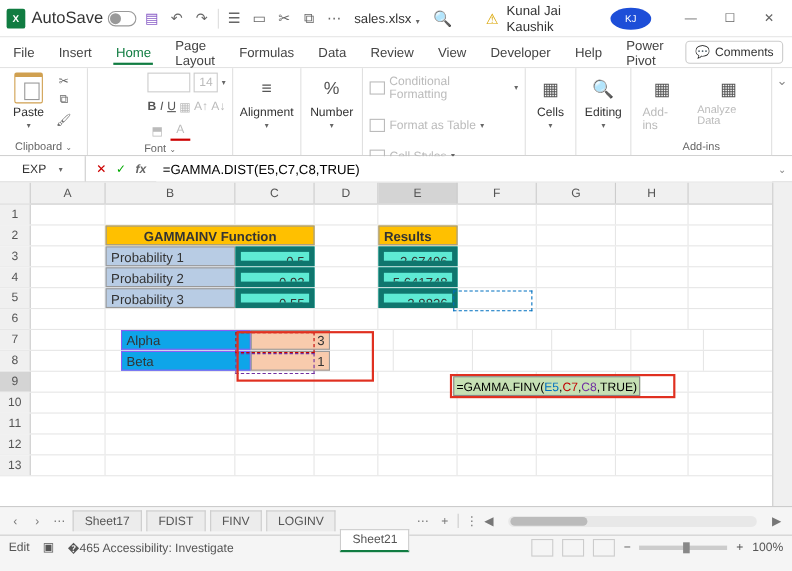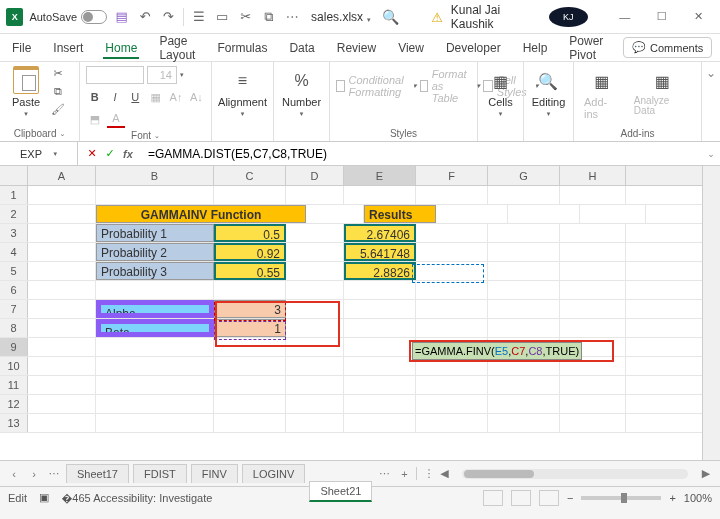--- a/index.html
+++ b/index.html
@@ -1,61 +1,61 @@
 <!DOCTYPE html>
 <html><head>
 <meta charset="utf-8">
 <style>
 * { box-sizing: border-box; margin: 0; padding: 0; font-family: "Segoe UI", Arial, sans-serif; }
 body { width: 720px; height: 519px; background: #f5f5f5; overflow: hidden; font-size: 12px; color: #333; }
 .titlebar { height: 34px; background: #fff; display: flex; align-items: center; padding: 0 6px; border-bottom: 1px solid #e0e0e0; gap: 6px; }
 .xl-icon { width: 18px; height: 18px; background: #107c41; color: #fff; font-weight: bold; font-size: 9px; display: flex; align-items: center; justify-content: center; border-radius: 2px; }
-.autosave { display: flex; align-items: center; gap: 4px; font-size: 11px; }
+.autosave { display: flex; align-items: center; gap: 4px; font-size: 15px; }
 .toggle { width: 26px; height: 14px; border: 1px solid #999; border-radius: 8px; position: relative; background: #fff; }
 .toggle::after { content: ""; position: absolute; width: 10px; height: 10px; border-radius: 50%; background: #999; top: 1px; left: 1px; }
 .qat-icon { width: 18px; height: 18px; display: flex; align-items: center; justify-content: center; color: #666; font-size: 13px; }
 .qat-sep { width: 1px; height: 18px; background: #ddd; }
 .filename { flex: 0 0 auto; font-size: 12px; color: #333; margin-left: 4px; display: flex; align-items: flex-end; gap: 4px; }
 .titlebar-spacer { flex: 1; }
 .search-ico { color: #666; font-size: 14px; }
 .warn-ico { width: 14px; height: 14px; color: #d9a400; font-size: 13px; }
 .username { font-size: 12px; color: #333; }
-.avatar { width: 40px; height: 20px; border-radius: 50%; background: #0f172a; color: #fff; font-size: 9px; display: flex; align-items: center; justify-content: center; }
+.avatar { width: 40px; height: 20px; border-radius: 50%; background: #1d4ed8; color: #fff; font-size: 9px; display: flex; align-items: center; justify-content: center; }
 .winbtn { width: 32px; height: 24px; display: flex; align-items: center; justify-content: center; color: #666; font-size: 11px; }
 
 .menubar { height: 28px; background: #fff; display: flex; align-items: center; padding: 0 10px; gap: 18px; border-bottom: 1px solid #e0e0e0; font-size: 12px; }
 .menu-item { color: #444; padding: 4px 2px; }
 .menu-item.active { border-bottom: 2px solid #107c41; color: #107c41; padding-bottom: 2px; }
 .menubar-right { margin-left: auto; display: flex; gap: 8px; align-items: center; }
 .comments-btn { border: 1px solid #ccc; border-radius: 4px; padding: 3px 8px; font-size: 11px; display: flex; align-items: center; gap: 4px; }
 
 .ribbon { height: 80px; background: #fff; display: flex; border-bottom: 1px solid #ccc; }
 .ribbon-group { border-right: 1px solid #e0e0e0; padding: 4px 6px 2px; display: flex; flex-direction: column; justify-content: space-between; }
 .ribbon-group-label { font-size: 10px; color: #666; text-align: center; padding-top: 2px; display: flex; justify-content: center; align-items: center; gap: 3px; }
 .drop-arrow { font-size: 7px; color: #666; }
 .paste-area { display: flex; gap: 4px; }
 .paste-big { display: flex; flex-direction: column; align-items: center; gap: 2px; width: 40px; }
 .paste-icon { width: 26px; height: 28px; background: linear-gradient(#fff,#fff); border: 1px solid #d0a050; border-top: 4px solid #d0a050; border-radius: 2px; position: relative; }
 .paste-icon::after { content: ""; position: absolute; width: 12px; height: 14px; background: #fff; border: 1px solid #999; bottom: 2px; right: 2px; }
 .paste-label { font-size: 11px; }
 .mini-col { display: flex; flex-direction: column; gap: 4px; }
 .mini { width: 16px; height: 14px; color: #666; font-size: 11px; display: flex; align-items: center; justify-content: center; }
 
-.font-area { display: flex; flex-direction: column; gap: 4px; }
+.font-area { display: flex; flex-direction: column; gap: 4px; margin-left: 48px; }
 .font-row { display: flex; gap: 3px; align-items: center; }
 .combo { border: 1px solid #ccc; height: 18px; font-size: 11px; padding: 0 4px; display: flex; align-items: center; color: #aaa; background: #fff; }
 .combo.name { width: 58px; }
 .combo.size { width: 30px; justify-content: flex-end; }
 .fbtn { width: 18px; height: 18px; display: flex; align-items: center; justify-content: center; color: #555; font-size: 11px; }
 
 .big-btn { display: flex; flex-direction: column; align-items: center; gap: 2px; padding: 2px 4px; }
 .big-btn .big-icon { width: 26px; height: 26px; display: flex; align-items: center; justify-content: center; color: #555; font-size: 16px; }
 .big-btn .big-label { font-size: 11px; }
 
-.styles-area { display: flex; flex-direction: row; gap: 3px; padding-top: 2px; font-style: italic; }
+.styles-area { display: flex; flex-direction: column; gap: 16px; padding-top: 2px; }
 .style-item { font-size: 11px; color: #888; display: flex; align-items: center; gap: 4px; }
 .style-icon { width: 14px; height: 12px; border: 1px solid #bbb; }
 
 .disabled { color: #bbb; }
 
 .namebox-row { height: 24px; background: #fff; border-bottom: 1px solid #ccc; display: flex; align-items: center; }
 .namebox { width: 78px; border-right: 1px solid #ccc; height: 100%; display: flex; align-items: center; padding: 0 20px; font-size: 11px; justify-content: space-between; }
 .fx-btns { display: flex; align-items: center; gap: 2px; padding: 0 6px; }
 .fx-btn { width: 16px; height: 16px; display: flex; align-items: center; justify-content: center; font-size: 11px; }
 .fx-btn.red { color: #c00; }
@@ -72,25 +72,25 @@
 .col-h.sel { background: #d4d4d4; }
 .row { display: flex; height: 19px; border-bottom: 1px solid #e6e6e6; }
 .row-h { width: 28px; background: #f0f0f0; border-right: 1px solid #ccc; text-align: center; font-size: 11px; color: #555; line-height: 19px; }
 .row-h.sel { background: #d4d4d4; }
 .cell { border-right: 1px solid #e6e6e6; padding: 0 4px; font-size: 12px; line-height: 19px; overflow: hidden; white-space: nowrap; }
 .c-A { width: 68px; } .c-B { width: 118px; } .c-C { width: 72px; } .c-D { width: 58px; }
 .c-E { width: 72px; } .c-F { width: 72px; } .c-G { width: 72px; } .c-H { width: 66px; }
 
 .hdr-yellow { background: #ffc000; font-weight: bold; text-align: center; border: 1px solid #999; }
 .cell-blue { background: #b8cce4; border: 1px solid #999; }
-.cell-blue-r { background: #fde047; border: 2px solid #0f766e; text-align: right; }
-.cell-orange { background: #7dd3fc; border: 5px solid #8b5cf6; }
+.cell-blue-r { background: #5eead4; border: 5px solid #0f766e; text-align: right; }
+.cell-orange { background: #0ea5e9; border: 1px solid #8b5cf6; margin-left: 14px; }
 .cell-orange-r { background: #f8cbad; border: 1px solid #999; text-align: right; }
 
-.merged-title { width: 210px; }
+.merged-title { width: 190px; }
 
 .red-box1 { position: absolute; border: 2px solid #e03020; left: 215px; top: 135px; width: 125px; height: 46px; pointer-events: none; }
 .red-box2 { position: absolute; border: 2px solid #e03020; left: 409px; top: 174px; width: 205px; height: 22px; pointer-events: none; }
 
 .formula-overlay { position: absolute; left: 412px; top: 176px; height: 18px; background: #c6e0b4; border: 1px solid #888; font-size: 11px; line-height: 17px; padding: 0 2px; font-family: Consolas, monospace; white-space: nowrap; }
 .formula-overlay .b { color: #000; }
 .formula-overlay .c1 { color: #0070c0; }
 .formula-overlay .c2 { color: #c00000; }
 .formula-overlay .c3 { color: #7030a0; }
 

